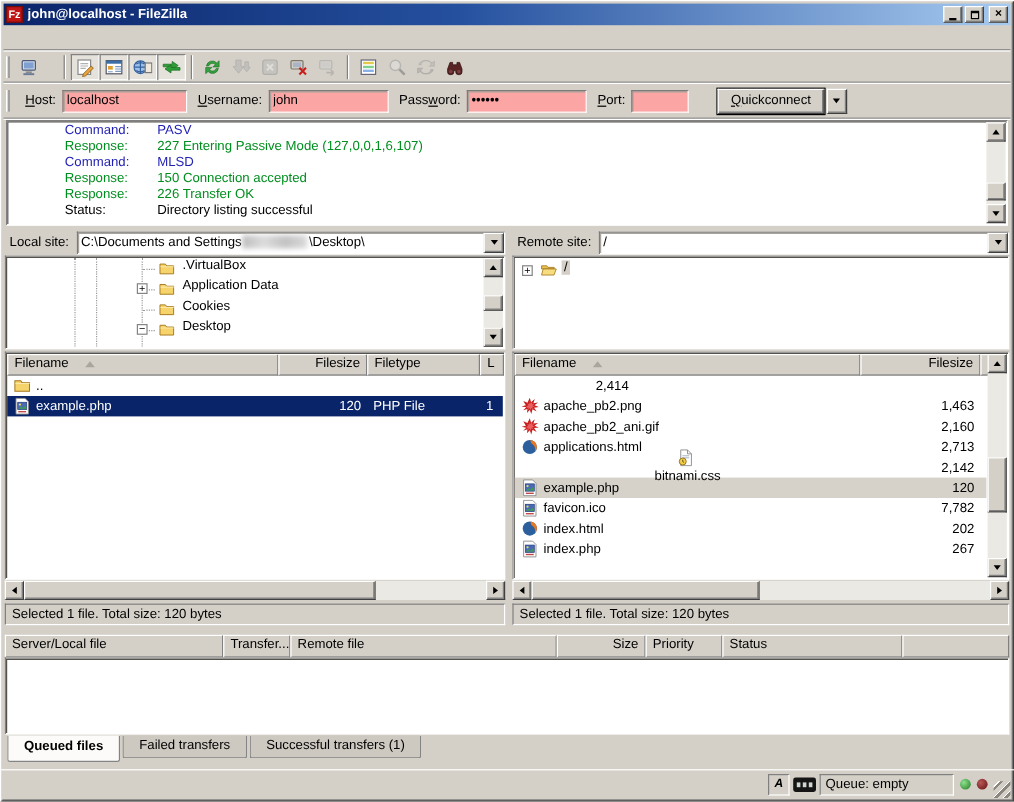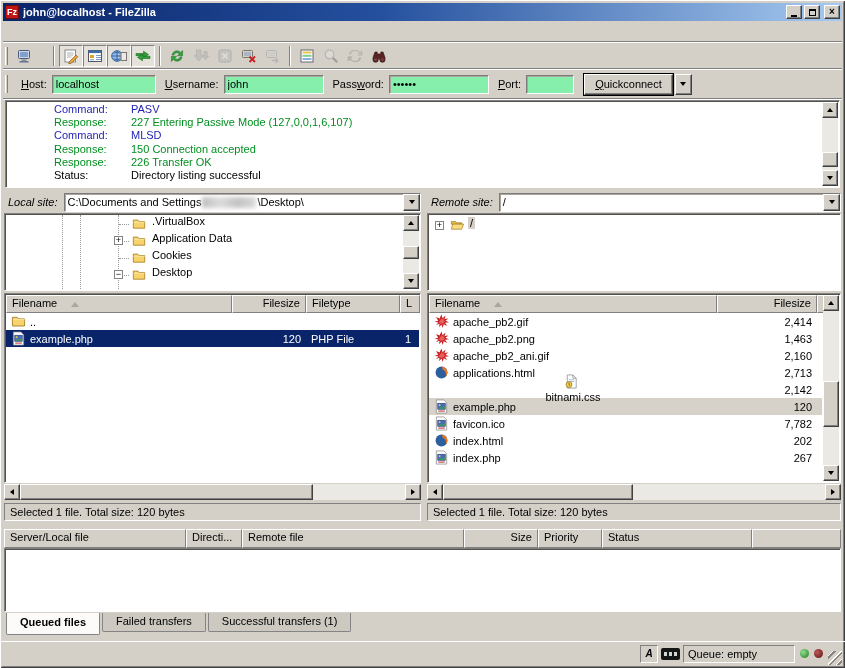--- a/index.html
+++ b/index.html
@@ -32,25 +32,25 @@
   .toolbar{position:absolute;left:3px;top:43px;right:3px;height:25px;display:flex;align-items:center;}
   .vgrip{width:3px;height:18px;border-left:1px solid #fff;border-right:1px solid #808080;margin:0 4px 0 2px;flex:0 0 auto;}
   .tbtn{width:24px;height:22px;display:flex;align-items:center;justify-content:center;flex:0 0 auto;border:1px solid transparent;}
   .tbtn svg{width:16px;height:16px;}
   .tbtn.pressed{border:1px solid;border-color:#808080 #fff #fff #808080;background:#e5e2dc;}
   .tbtn.disabled svg{filter:grayscale(1) opacity(.45);}
   .tbtn-drop{width:13px;height:22px;display:flex;align-items:center;justify-content:center;flex:0 0 auto;}
   .tb-sep{width:2px;height:20px;border-left:1px solid #808080;border-right:1px solid #fff;margin:0 4px;flex:0 0 auto;}
   .qcbar{position:absolute;left:3px;top:70px;right:3px;height:28px;display:flex;align-items:center;}
   .qc-label{margin:0 5px 0 9px;white-space:nowrap;}
-  .field{height:19px;background:#86efac;border:1px solid;border-color:#7b7b7b #fff #fff #7b7b7b;
+  .field{height:19px;background:#fca5a5;border:1px solid;border-color:#7b7b7b #fff #fff #7b7b7b;
     box-shadow:inset 1px 1px 0 #a8a49c;font-family:"Liberation Sans",sans-serif;font-size:11px;padding:1px 3px;}
   .qc-btn{height:21px;padding:2px 10px;background:#d4d0c8;border:1px solid;
     border-color:#fff #404040 #404040 #fff;box-shadow:inset -1px -1px 0 #808080, 0 0 0 1px #000;
-    font-family:"Liberation Sans",sans-serif;font-size:11px;margin-left:10px;}
+    font-family:"Liberation Sans",sans-serif;font-size:11px;margin-left:24px;}
   .qc-drop{width:17px;height:21px;background:#d4d0c8;border:1px solid;
     border-color:#fff #404040 #404040 #fff;box-shadow:inset -1px -1px 0 #808080;
     display:flex;align-items:center;justify-content:center;margin-left:2px;}
   
   .sunken{border:1px solid;border-color:#808080 #ffffff #ffffff #808080;box-shadow:inset 1px 1px 0 #55524c;}
   
   .log{position:absolute;left:5px;top:100px;width:835px;height:88px;background:#fff;overflow:hidden;}
   .log-lines{position:absolute;left:2px;top:2px;right:20px;bottom:2px;}
   .log-line{display:flex;line-height:13.2px;white-space:nowrap;padding-left:46px;}
   .log-label{width:77px;flex:0 0 auto;}
@@ -65,21 +65,21 @@
     display:flex;align-items:center;justify-content:center;}
   .sb-thumb{position:absolute;background:#d4d0c8;border:1px solid;
     border-color:#fff #404040 #404040 #fff;box-shadow:inset -1px -1px 0 #808080;}
   .tri{width:0;height:0;border:3px solid transparent;}
   .tri.up{border-bottom:4px solid #000;margin-top:-3px;}
   .tri.down{border-top:4px solid #000;margin-bottom:-3px;}
   .tri.left{border-right:4px solid #000;margin-left:-3px;}
   .tri.right{border-left:4px solid #000;margin-right:-3px;}
   
   .pane-hdr{position:absolute;height:20px;display:flex;align-items:center;}
-  .site-label{padding:0 6px 0 4px;white-space:nowrap;font-style:italic;}
+  .site-label{padding:0 6px 0 4px;white-space:nowrap;}
   .combo{flex:1;height:19px;background:#fff;border:1px solid;border-color:#7b7b7b #fff #fff #7b7b7b;
     box-shadow:inset 1px 1px 0 #a8a49c;display:flex;align-items:center;padding-left:3px;position:relative;overflow:hidden;}
   .combo-btn{position:absolute;right:0;top:0;bottom:0;width:17px;background:#d4d0c8;border:1px solid;
     border-color:#fff #404040 #404040 #fff;box-shadow:inset -1px -1px 0 #808080;
     display:flex;align-items:center;justify-content:center;}
   .blurred{display:inline-block;width:54px;height:11px;background:linear-gradient(90deg,#bdbdbd,#dcdcdc,#c2c2c2,#dadada);filter:blur(2px);margin:0 1px;vertical-align:-2px;}
   
   .tree{position:absolute;background:#fff;overflow:hidden;}
   .tree-inner{position:absolute;inset:1px;overflow:hidden;}
   .tguide{position:absolute;border-left:1px dotted #9a9a9a;}
@@ -461,29 +461,20 @@
   </div>
 
   <div class="list sunken" style="left:427px;top:293px;width:414px;height:190px;">
     <div class="list-hdr" id="remotehdr" style="right:18px;">
         <div class="hcell" style="width: 288px;"><span>Filename</span><span class="sort-asc"></span></div>
         <div class="hcell num" style="width: 100px;"><span>Filesize</span></div>
         <div class="hcell" style="flex: 1 1 0%;"></div>
       </div>
     <div class="rows" id="remoterows" style="right:18px;">
         <div class="frow">
-          <div class="fcell" style="width: 288px;">
-            <span style="display: inline-flex; flex: 0 0 auto;">
-              <svg viewBox="0 0 16 16">
-                <path d="M8 .5l1.1 4 3.3-3-1.2 3.8 4.1-.5-3.1 2.4 3.8 1.6-4.2.5 2.3 3.4-3.7-1.9L9.3 15 8 11.2 5.5 14l.4-3.6-3.8 1.3L4.9 9 .6 8.2l3.9-1L2.2 3.3l3.7 1.6z" fill="#c61d1d"></path>
-                <path d="M8 3.4l.6 2.3 1.9-1.7-.7 2.2 2.4-.3-1.8 1.4 2.2 1-2.5.3 1.4 2-2.2-1.1-.5 2.4-.8-2.2-1.4 1.7.2-2.2-2.2.8L6 8.6 4.5 8l2.3-.6-1.3-2 2.1.9z" fill="#ea6060"></path>
-              </svg>
-            </span>
-            <span>apache_pb2.gif</span>
-          </div>
           <div class="fcell num" style="width: 100px;">2,414</div>
         </div>
         <div class="frow">
           <div class="fcell" style="width: 288px;">
             <span style="display: inline-flex; flex: 0 0 auto;">
               <svg viewBox="0 0 16 16">
                 <path d="M8 .5l1.1 4 3.3-3-1.2 3.8 4.1-.5-3.1 2.4 3.8 1.6-4.2.5 2.3 3.4-3.7-1.9L9.3 15 8 11.2 5.5 14l.4-3.6-3.8 1.3L4.9 9 .6 8.2l3.9-1L2.2 3.3l3.7 1.6z" fill="#c61d1d"></path>
                 <path d="M8 3.4l.6 2.3 1.9-1.7-.7 2.2 2.4-.3-1.8 1.4 2.2 1-2.5.3 1.4 2-2.2-1.1-.5 2.4-.8-2.2-1.4 1.7.2-2.2-2.2.8L6 8.6 4.5 8l2.3-.6-1.3-2 2.1.9z" fill="#ea6060"></path>
               </svg>
             </span>
@@ -618,21 +609,21 @@
     <div class="sb-btn" style="right:0;">
         <div class="tri right"></div>
       </div>
   </div>
 
   <div class="pane-status" style="left:4px;top:503px;width:417px;">Selected 1 file. Total size: 120 bytes</div>
   <div class="pane-status" style="left:427px;top:503px;width:414px;">Selected 1 file. Total size: 120 bytes</div>
 
   <div class="queue-hdr" id="queuehdr">
       <div class="hcell" style="width: 182px;">Server/Local file</div>
-      <div class="hcell" style="width: 56px;">Directi...</div>
+      <div class="hcell" style="width: 56px;">Transfer...</div>
       <div class="hcell" style="width: 222px;">Remote file</div>
       <div class="hcell num" style="width: 74px;">Size</div>
       <div class="hcell" style="width: 64px;">Priority</div>
       <div class="hcell" style="width: 150px;">Status</div>
       <div class="hcell" style="flex: 1 1 0%;"></div>
     </div>
   <div class="queue-body sunken"></div>
   <div class="tabs" id="tabs">
       <div class="tab active">Queued files</div>
       <div class="tab">Failed transfers</div>

